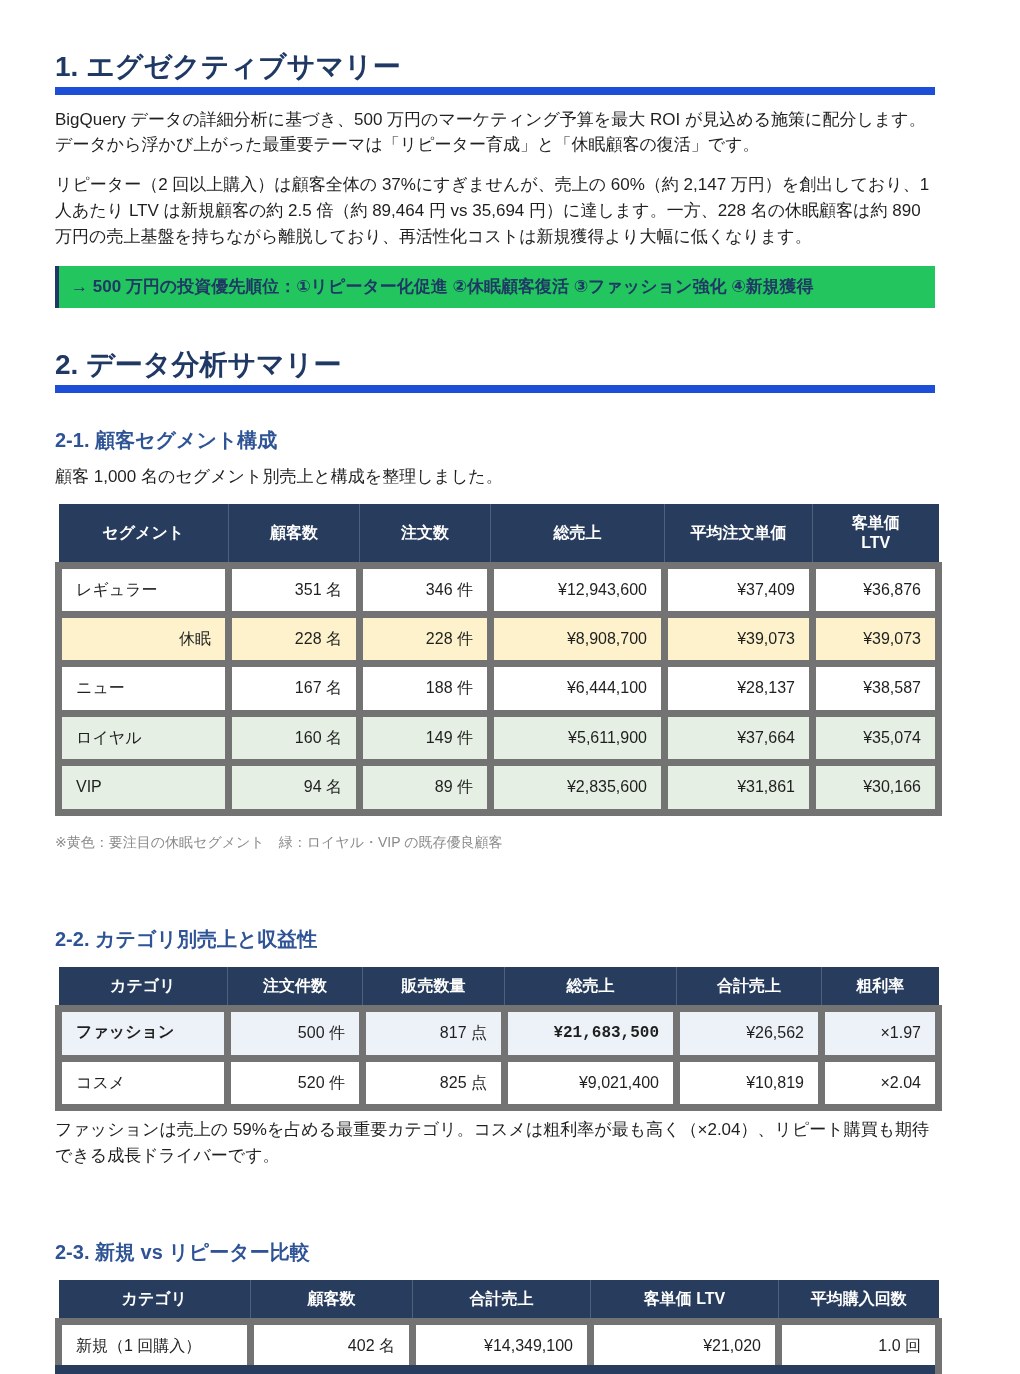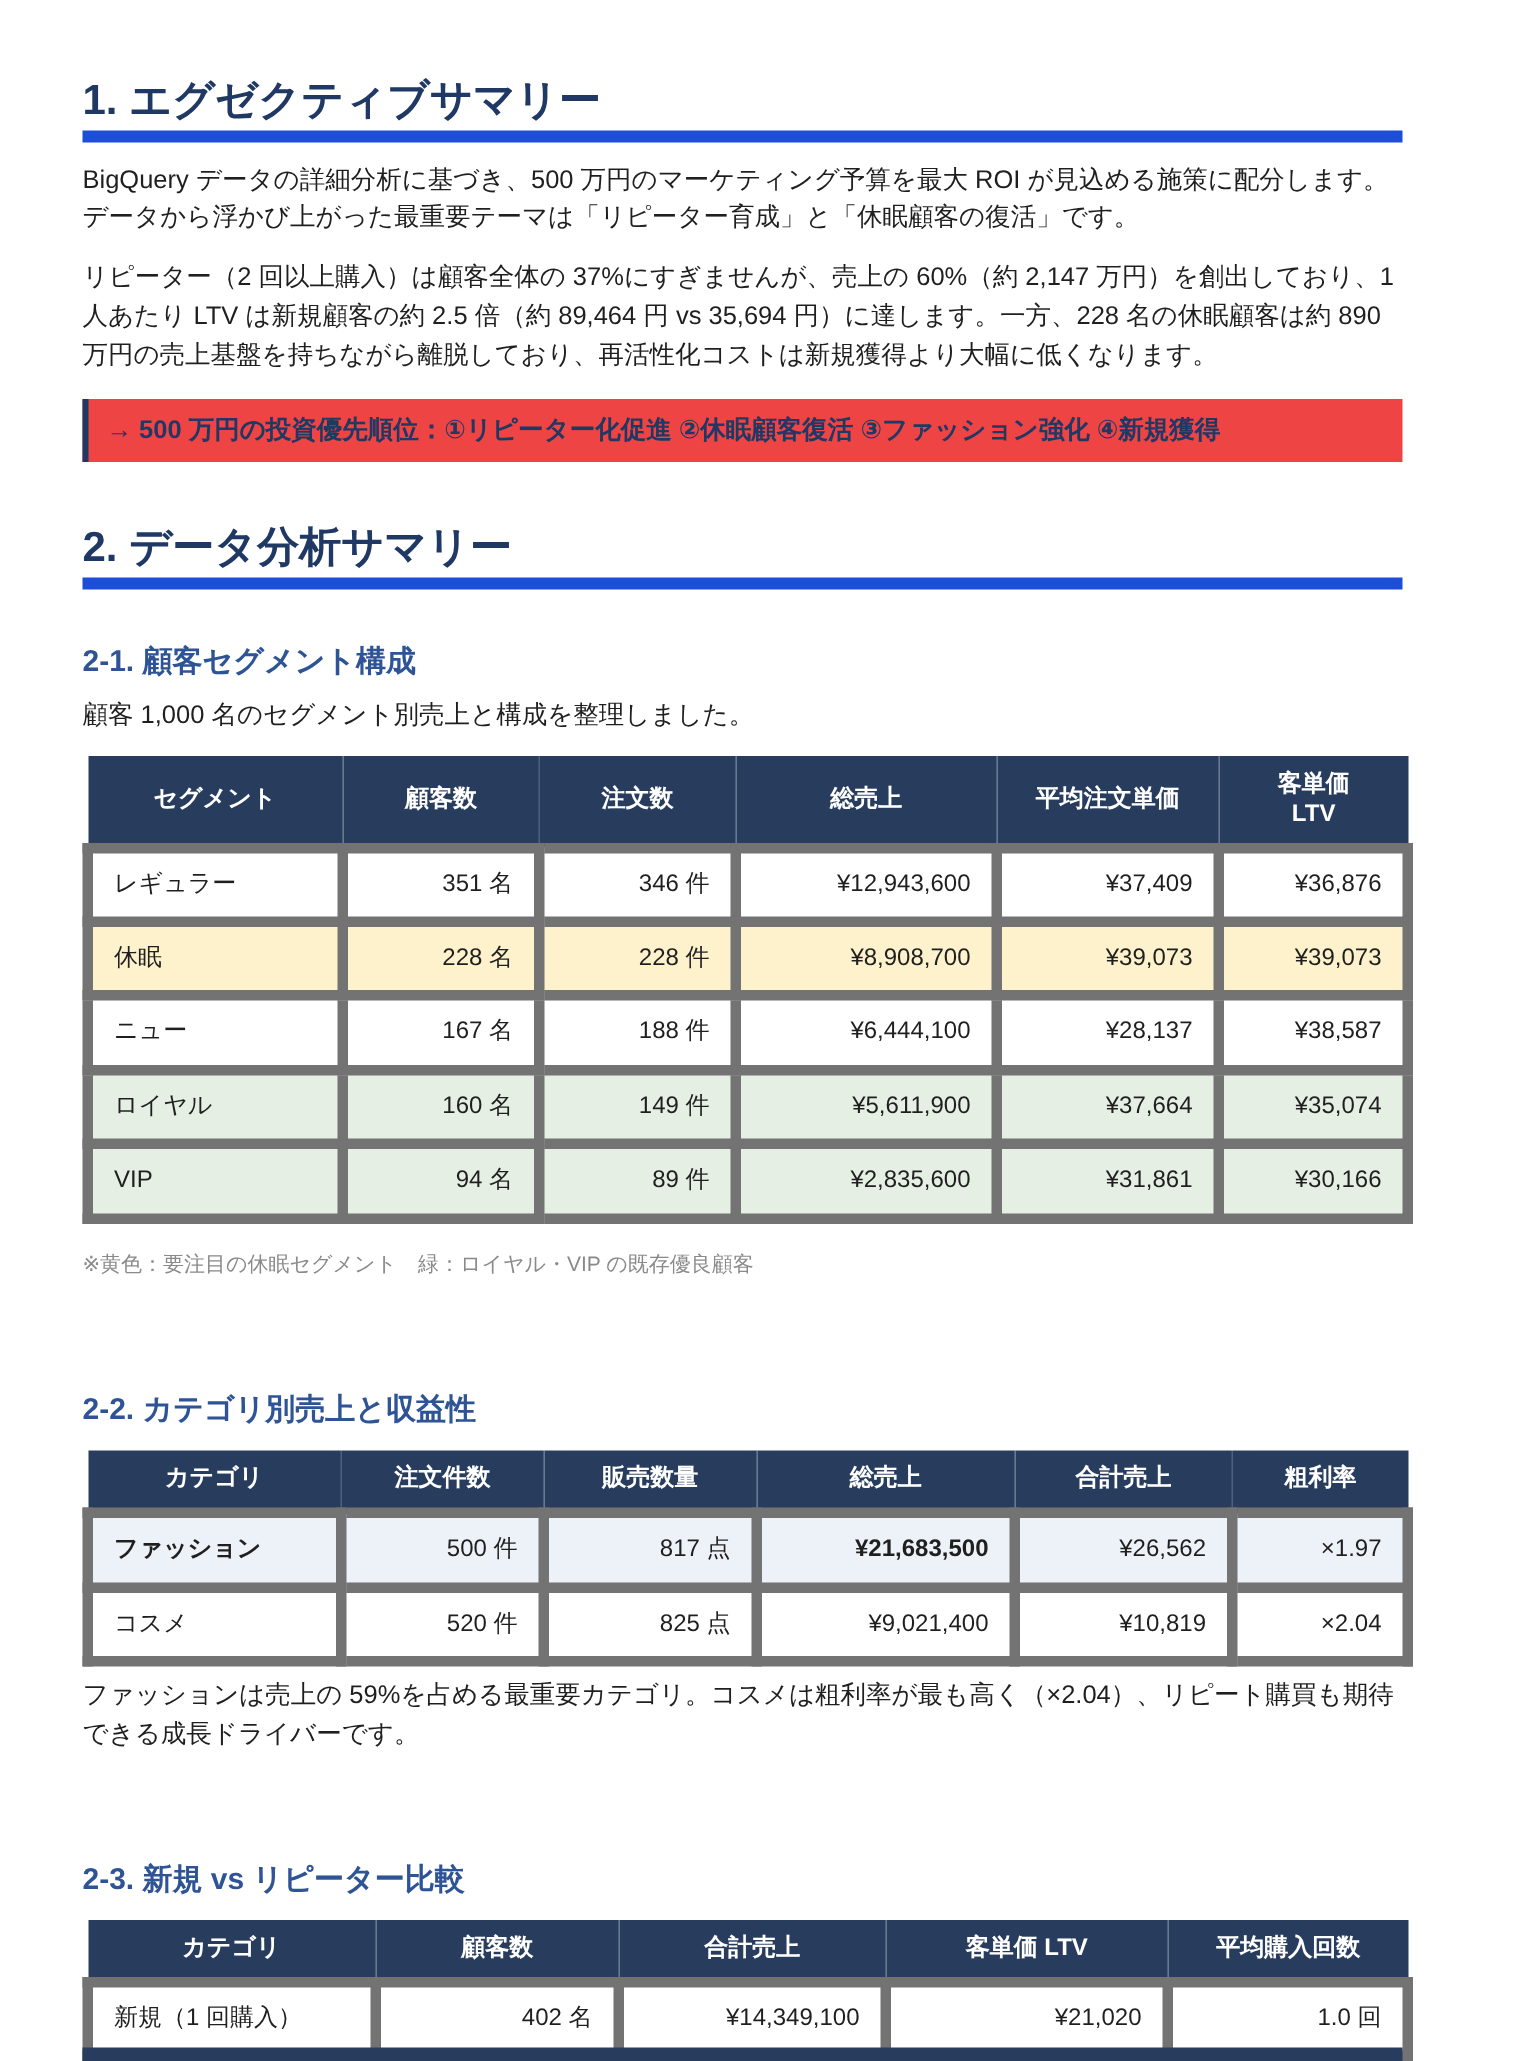--- a/index.html
+++ b/index.html
@@ -15,45 +15,45 @@
     margin:0 0 12px 0;padding-bottom:3px;
     border-bottom:8px solid #1d4ed8;
   }
   h1.second{margin-top:40px;}
   h3{
     color:#2f5496;font-size:20px;font-weight:bold;
     margin:34px 0 10px 0;
   }
   p{font-size:17px;line-height:1.52;margin:10px 0 14px 0;}
   .callout{
-    background:#ef4444;border-left:4px solid #1f3864;
+    background:#22c55e;border-left:4px solid #1f3864;
     color:#1f3864;font-weight:bold;font-size:17px;line-height:1.5;
     padding:8px 12px 9px 12px;margin:16px 0 6px 0;
   }
   table{
     width:880px;border-collapse:collapse;table-layout:fixed;
     margin-top:14px;font-size:16px;
   }
   thead th{
     background:#283d5e;color:#ffffff;font-weight:bold;
     text-align:center;vertical-align:middle;
     padding:9px 8px;white-space:pre-line;line-height:1.25;
     border-left:1px solid rgba(255,255,255,0.18);
   }
   thead th:first-child{border-left:none;}
   tbody td{
     border:7px solid #737373;padding:10px 14px;vertical-align:top;
     text-align:right;background:#ffffff;line-height:1.4;
   }
   tbody td:first-child{text-align:left;}
-  tr.row-yellow td{background:#fdf2cc;}
+  tr.row-yellow td{background:#fdf2cc;text-align:right;}
   tr.row-green td{background:#e5efe3;}
   tr.row-lightblue td{background:#edf2f8;}
   tr.row-blue td{background:#e9f0fa;}
-  td.bold{font-weight:bold;}
+  td.bold{font-weight:bold;font-family:Liberation Mono, monospace;}
   .footnote{color:#8a8a8a;font-size:14px;margin:17px 0 0 0;line-height:1.4;}
   .gap-lg{height:40px;}
   .gap-md{height:22px;}
   .bottom-bar{
     position:absolute;left:55px;bottom:0;width:880px;height:9px;
     background:#283d5e;
   }
 </style>
 </head>
 <body>

